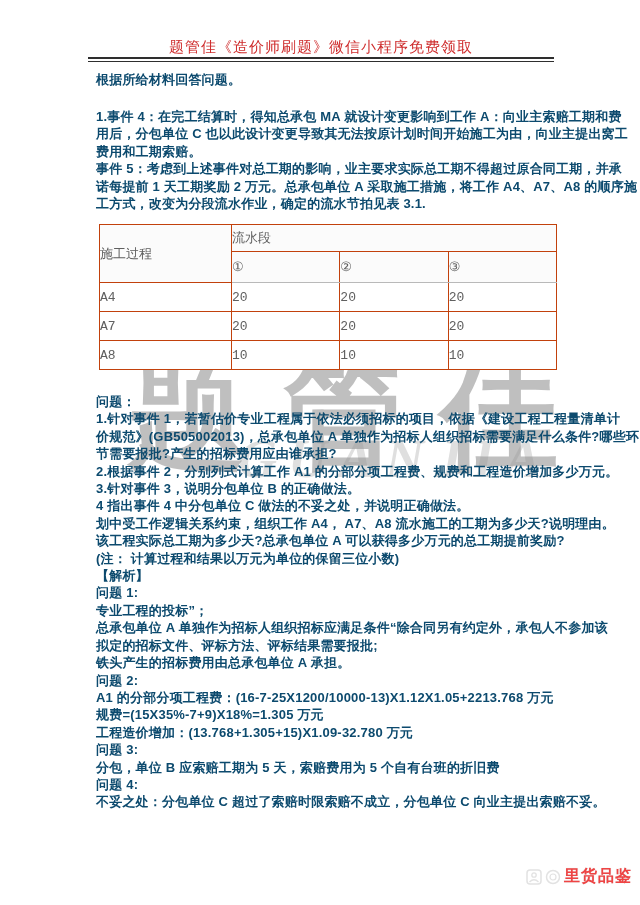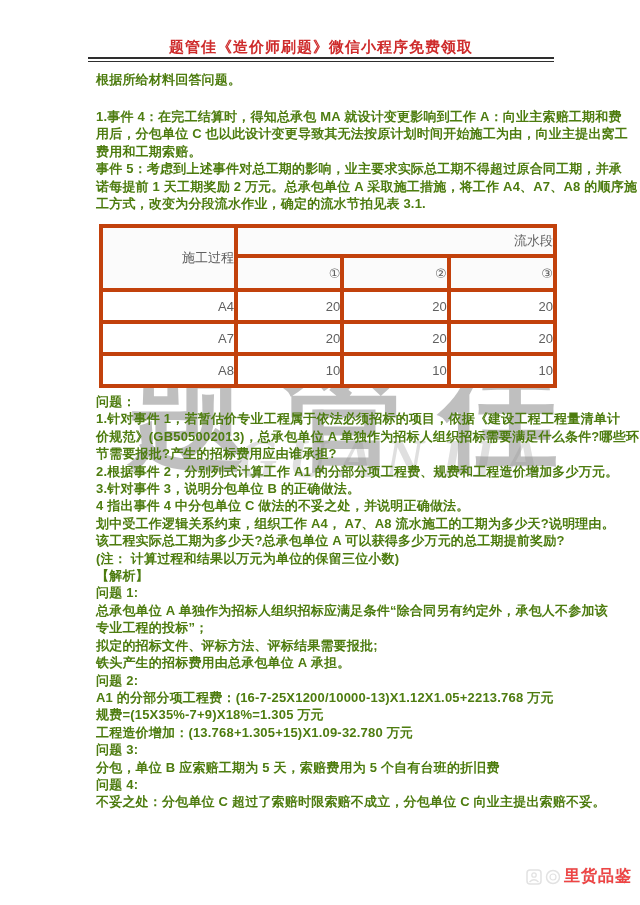--- a/index.html
+++ b/index.html
@@ -20,43 +20,43 @@
     position:absolute;top:432px;left:238px;z-index:0;
     font-size:54px;font-weight:700;letter-spacing:11px;white-space:nowrap;
     color:rgba(150,150,150,0.30);line-height:1;pointer-events:none;
     font-family:"Liberation Serif","DejaVu Serif",serif;font-style:italic;
   }
 
   .content{position:relative;z-index:1;}
 
   .title{
     position:absolute;top:38px;left:88px;width:466px;text-align:center;
-    font-size:15px;font-weight:700;color:#ce2b2b;letter-spacing:1px;
+    font-size:15px;font-weight:400;color:#ce2b2b;letter-spacing:1px;
   }
   .double-rule{
     position:absolute;top:57px;left:88px;width:466px;height:2px;
     border-top:2px solid #2e2e2e;border-bottom:1px solid #2e2e2e;
   }
 
-  .textblock{position:absolute;left:96px;width:462px;color:#4d7c0f;
+  .textblock{position:absolute;left:96px;width:462px;color:#0c4a6e;
     font-size:13px;font-weight:600;}
   .textblock .line{line-height:17.4px;white-space:nowrap;letter-spacing:0.2px;}
   .intro{top:71px;}
   .events{top:108px;}
   .qa{top:393px;}
 
   
   .flow-table{
     position:absolute;top:224px;left:99px;width:458px;z-index:1;
     border-collapse:collapse;background:#fff;
     font-size:13px;color:#606060;font-weight:400;
   }
   .flow-table th,.flow-table td{
-    border:4px solid #c2410c;text-align:right;vertical-align:middle;
-    font-weight:400;padding:0;
+    border:1px solid #c2410c;text-align:left;vertical-align:middle;
+    font-weight:400;padding:0;font-family:Liberation Mono, monospace;
   }
   .flow-table .col-process{width:131px;}
   .flow-table .row-group th{height:26px;}
   .flow-table .row-sub th{height:30px;}
   .flow-table tbody td,.flow-table tbody th{height:28px;}
   .flow-table thead{background:#fbfbfb;}
   .flow-table thead tr.row-sub th{border-bottom:1px solid #b9b9b9;}
 
   
   .bottom-mark{
@@ -132,22 +132,22 @@
         <div class="line">价规范》(GB505002013)，总承包单位 A 单独作为招标人组织招标需要满足什么条件?哪些环</div>
         <div class="line">节需要报批?产生的招标费用应由谁承担?</div>
         <div class="line">2.根据事件 2，分别列式计算工作 A1 的分部分项工程费、规费和工程造价增加多少万元。</div>
         <div class="line">3.针对事件 3，说明分包单位 B 的正确做法。</div>
         <div class="line">4 指出事件 4 中分包单位 C 做法的不妥之处，并说明正确做法。</div>
         <div class="line">划中受工作逻辑关系约束，组织工作 A4， A7、A8 流水施工的工期为多少天?说明理由。</div>
         <div class="line">该工程实际总工期为多少天?总承包单位 A 可以获得多少万元的总工期提前奖励?</div>
         <div class="line">(注： 计算过程和结果以万元为单位的保留三位小数)</div>
         <div class="line">【解析】</div>
         <div class="line">问题 1:</div>
+        <div class="line">专业工程的投标”；</div>
         <div class="line">总承包单位 A 单独作为招标人组织招标应满足条件“除合同另有约定外，承包人不参加该</div>
-        <div class="line">专业工程的投标”；</div>
         <div class="line">拟定的招标文件、评标方法、评标结果需要报批;</div>
         <div class="line">铁头产生的招标费用由总承包单位 A 承担。</div>
         <div class="line">问题 2:</div>
         <div class="line">A1 的分部分项工程费：(16-7-25X1200/10000-13)X1.12X1.05+2213.768 万元</div>
         <div class="line">规费=(15X35%-7+9)X18%=1.305 万元</div>
         <div class="line">工程造价增加：(13.768+1.305+15)X1.09-32.780 万元</div>
         <div class="line">问题 3:</div>
         <div class="line">分包，单位 B 应索赔工期为 5 天，索赔费用为 5 个自有台班的折旧费</div>
         <div class="line">问题 4:</div>
         <div class="line">不妥之处：分包单位 C 超过了索赔时限索赔不成立，分包单位 C 向业主提出索赔不妥。</div>

